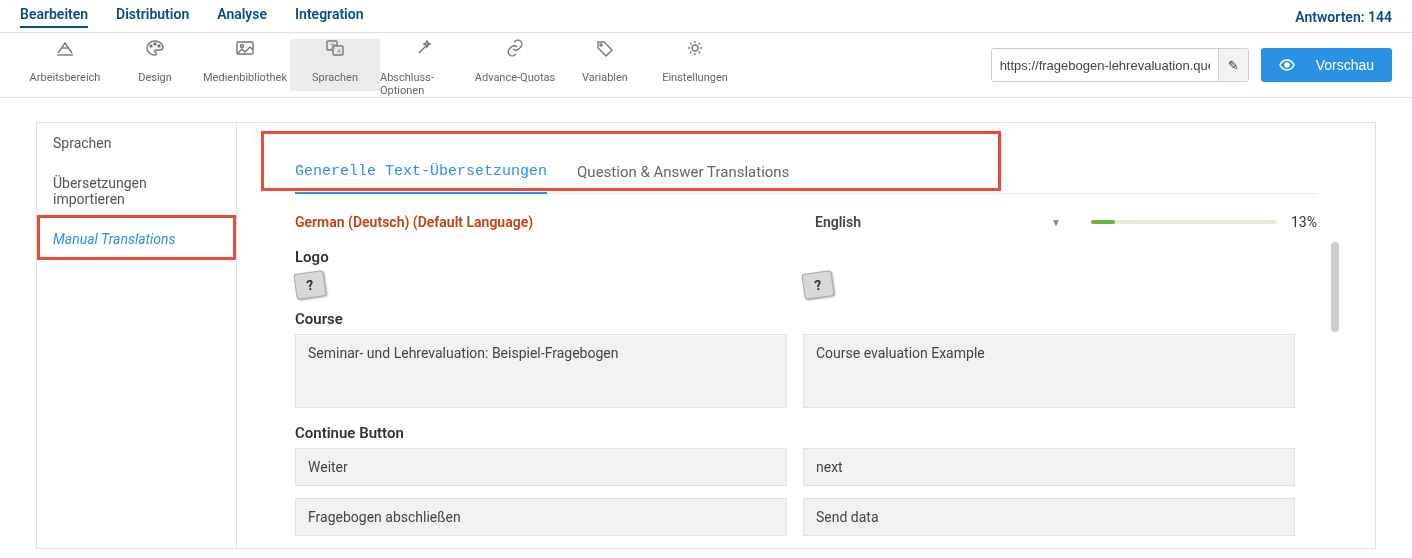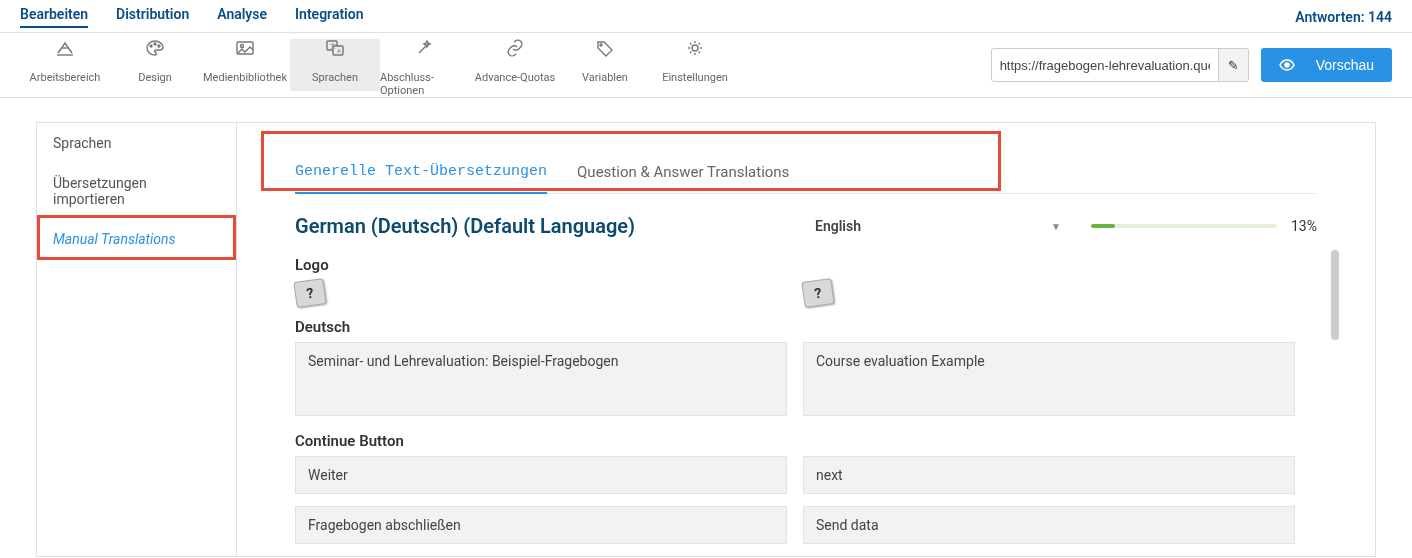--- a/index.html
+++ b/index.html
@@ -179,22 +179,22 @@
     .section {
       padding: 20px 58px 0 58px;
     }
     .lang-row {
       display: flex;
       align-items: center;
     }
     .lang-default {
       width: 520px;
       font-weight: 600;
-      font-size: 20px;
-      color: #0c4a6e;
+      font-size: 14px;
+      color: #c2410c;
     }
     .lang-select {
       width: 246px;
       display: flex;
       align-items: center;
       justify-content: space-between;
       font-weight: 600;
       font-size: 14px;
       color: #444;
       cursor: pointer;
@@ -433,21 +433,21 @@
           <div class="col">
             <div class="logo-img">?</div>
           </div>
           <div class="col-right">
             <div class="logo-img">?</div>
           </div>
         </div>
       </div>
 
       <div class="field-block">
-        <div class="field-label">Deutsch</div>
+        <div class="field-label">Course</div>
         <div class="row">
           <div class="col">
             <textarea class="input-box input-tall" style="">Seminar- und Lehrevaluation: Beispiel-Fragebogen</textarea>
           </div>
           <div class="col-right">
             <textarea class="input-box input-tall" style="">Course evaluation Example</textarea>
           </div>
         </div>
       </div>
 

